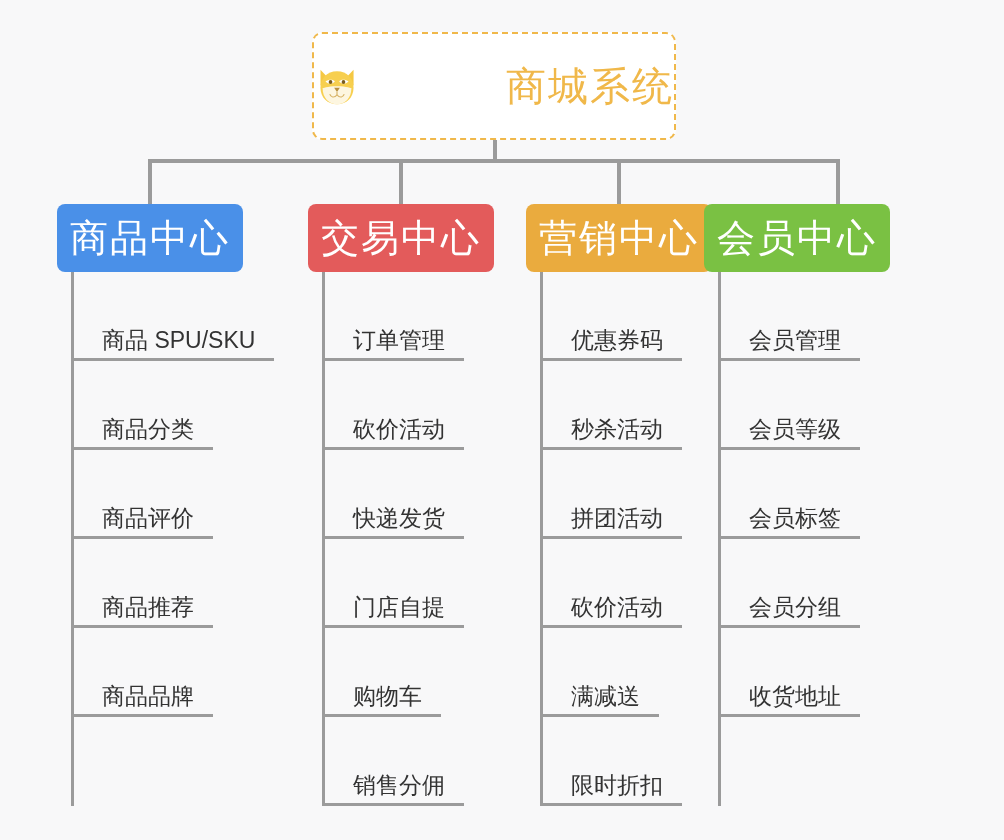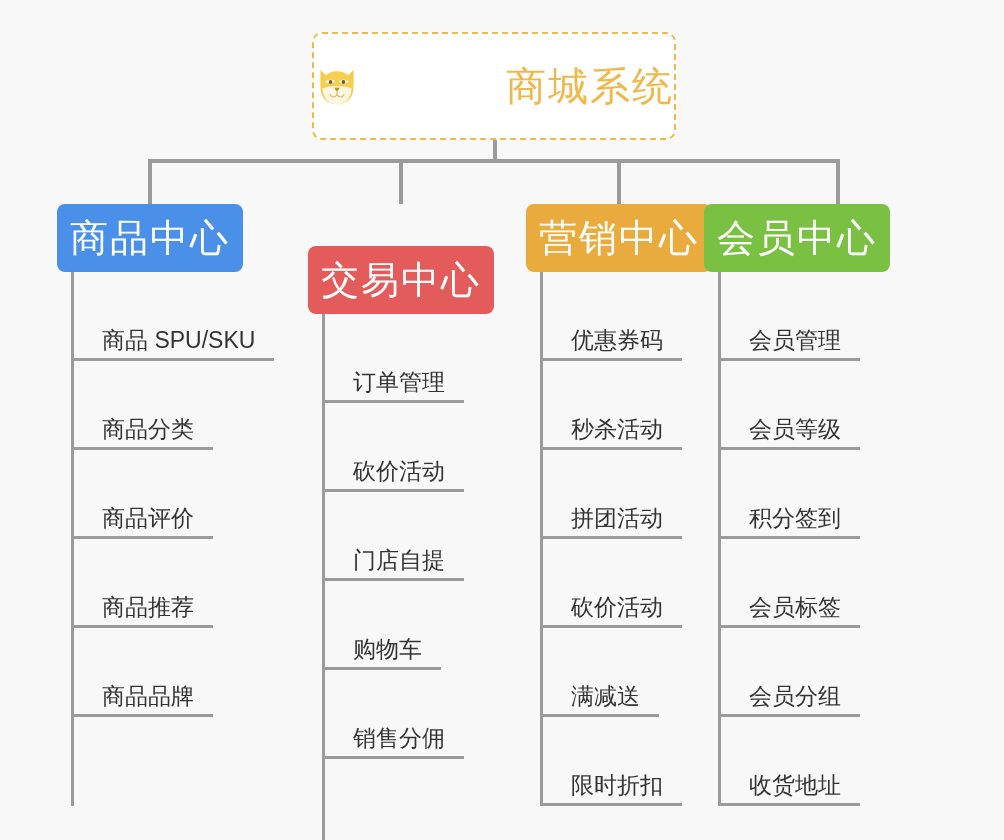--- a/index.html
+++ b/index.html
@@ -164,31 +164,35 @@
           <div class="leaf-underline" style="width: 142px;"></div>
         </div>
         <div class="leaf">
           <span class="leaf-label">商品品牌</span>
           <div class="leaf-underline" style="width: 142px;"></div>
         </div>
       </div>
     </div>
     <div class="conn conn-drop" style="left: 399px;"></div>
     <div class="branch" style="left: 308px; width: 186px;">
-      <div class="branch-header" style="background: rgb(227, 91, 91); margin-top: 42px;">
+      <div class="branch-header" style="background: rgb(227, 91, 91);">
         <span>交易中心</span>
       </div>
       <div class="branch-body">
         <div class="spine" style="height: 534px;"></div>
         <div class="leaf">
           <span class="leaf-label">订单管理</span>
           <div class="leaf-underline" style="width: 142px;"></div>
         </div>
         <div class="leaf">
           <span class="leaf-label">砍价活动</span>
+          <div class="leaf-underline" style="width: 142px;"></div>
+        </div>
+        <div class="leaf">
+          <span class="leaf-label">快递发货</span>
           <div class="leaf-underline" style="width: 142px;"></div>
         </div>
         <div class="leaf">
           <span class="leaf-label">门店自提</span>
           <div class="leaf-underline" style="width: 142px;"></div>
         </div>
         <div class="leaf">
           <span class="leaf-label">购物车</span>
           <div class="leaf-underline" style="width: 119px;"></div>
         </div>
@@ -240,24 +244,20 @@
         <div class="spine" style="height: 534px;"></div>
         <div class="leaf">
           <span class="leaf-label">会员管理</span>
           <div class="leaf-underline" style="width: 142px;"></div>
         </div>
         <div class="leaf">
           <span class="leaf-label">会员等级</span>
           <div class="leaf-underline" style="width: 142px;"></div>
         </div>
         <div class="leaf">
-          <span class="leaf-label">积分签到</span>
-          <div class="leaf-underline" style="width: 142px;"></div>
-        </div>
-        <div class="leaf">
           <span class="leaf-label">会员标签</span>
           <div class="leaf-underline" style="width: 142px;"></div>
         </div>
         <div class="leaf">
           <span class="leaf-label">会员分组</span>
           <div class="leaf-underline" style="width: 142px;"></div>
         </div>
         <div class="leaf">
           <span class="leaf-label">收货地址</span>
           <div class="leaf-underline" style="width: 142px;"></div>

